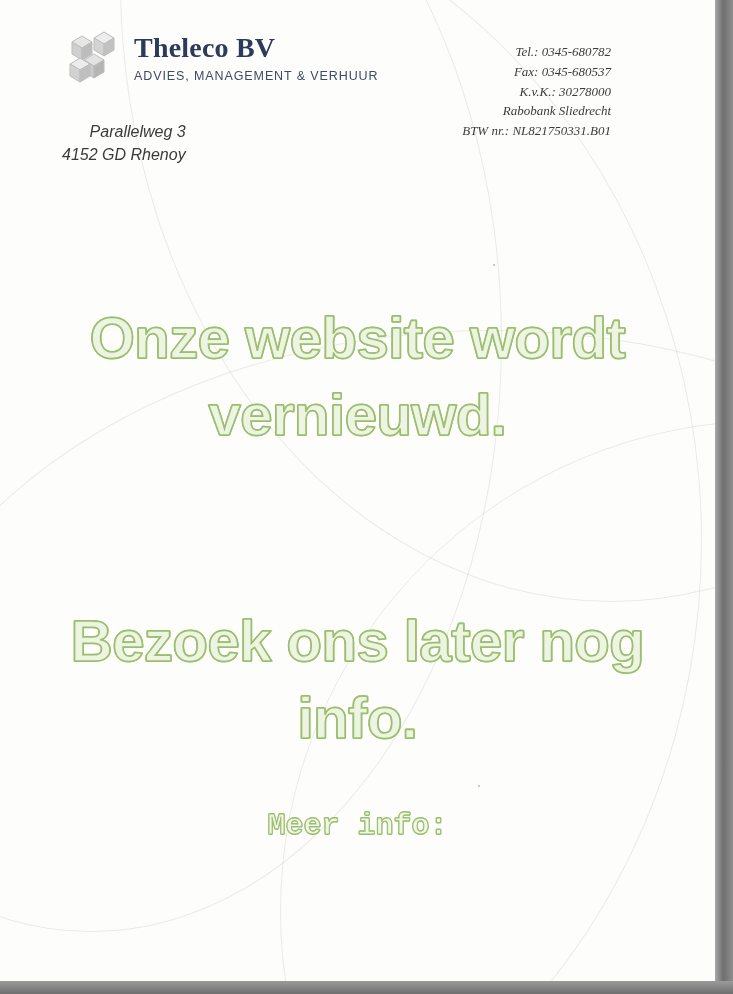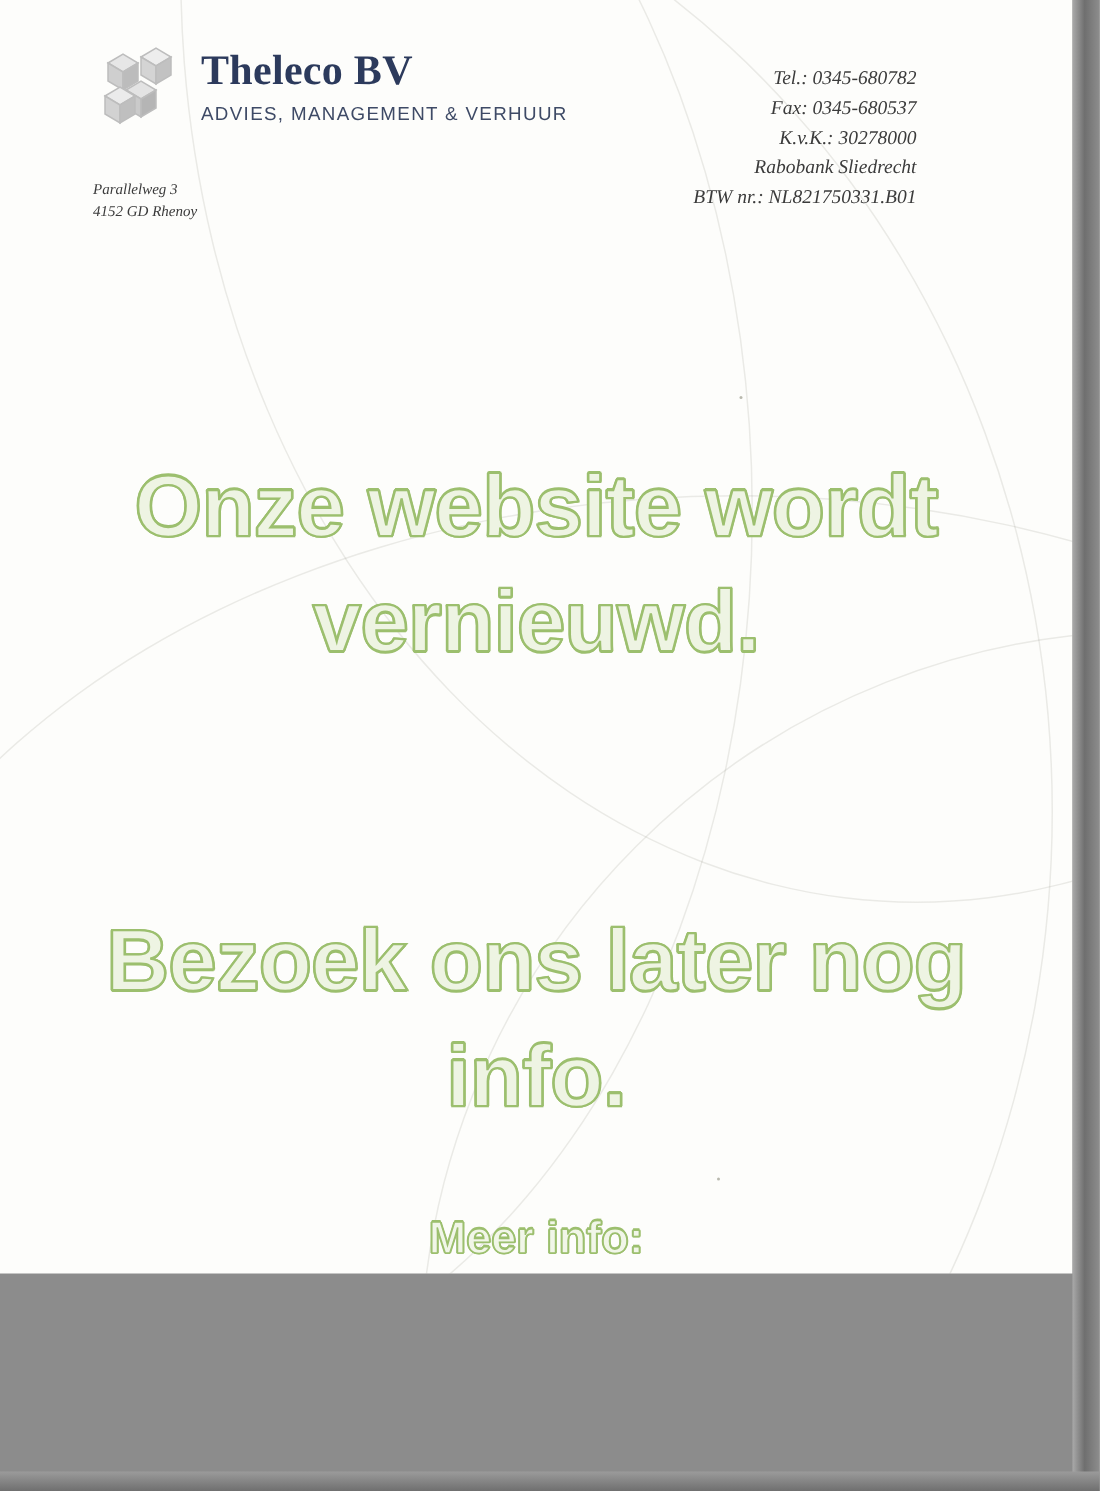--- a/index.html
+++ b/index.html
@@ -12,21 +12,21 @@
     height: 994px;
     overflow: hidden;
     font-family: "Liberation Sans", sans-serif;
   }
 
   #page {
     position: absolute;
     left: 0;
     top: 0;
     width: 715px;
-    height: 849px;
+    height: 981px;
     background: #fdfdfb;
     overflow: hidden;
   }
 
   
   #scan-edge-right {
     position: absolute;
     right: 0;
     top: 0;
     width: 18px;
@@ -99,25 +99,26 @@
     font-family: "Liberation Sans", sans-serif;
     font-size: 12.5px;
     color: #3e4a66;
     letter-spacing: 0.9px;
   }
 
   #address-block {
     position: absolute;
     left: 62px;
     top: 120px;
-    font-family: Liberation Serif, serif;
+    font-family: Liberation Sans, sans-serif;
     font-style: italic;
-    font-size: 10px;
+    font-size: 16px;
     color: #3b3b3b;
     line-height: 1.45;
+    text-align: right;
   }
 
   #contact-block {
     position: absolute;
     right: 104px;
     top: 42px;
     text-align: right;
     font-family: "Liberation Serif", serif;
     font-style: italic;
     font-size: 13px;
@@ -151,21 +152,21 @@
   #headline-2 { margin-top: 150px; }
 
   #info-block {
     position: absolute;
     left: 0;
     top: 805px;
     width: 715px;
     text-align: center;
   }
   .info-line {
-    font-family: Liberation Sans, sans-serif;
+    font-family: Liberation Mono, monospace;
     font-weight: bold;
     font-size: 30px;
     line-height: 1.42;
     color: #f1f6e8;
     -webkit-text-stroke: 1px #9cbf6e;
     text-shadow:
       0.8px 0 0 #9cbf6e, -0.8px 0 0 #9cbf6e,
       0 0.8px 0 #9cbf6e, 0 -0.8px 0 #9cbf6e;
   }
 </style>

